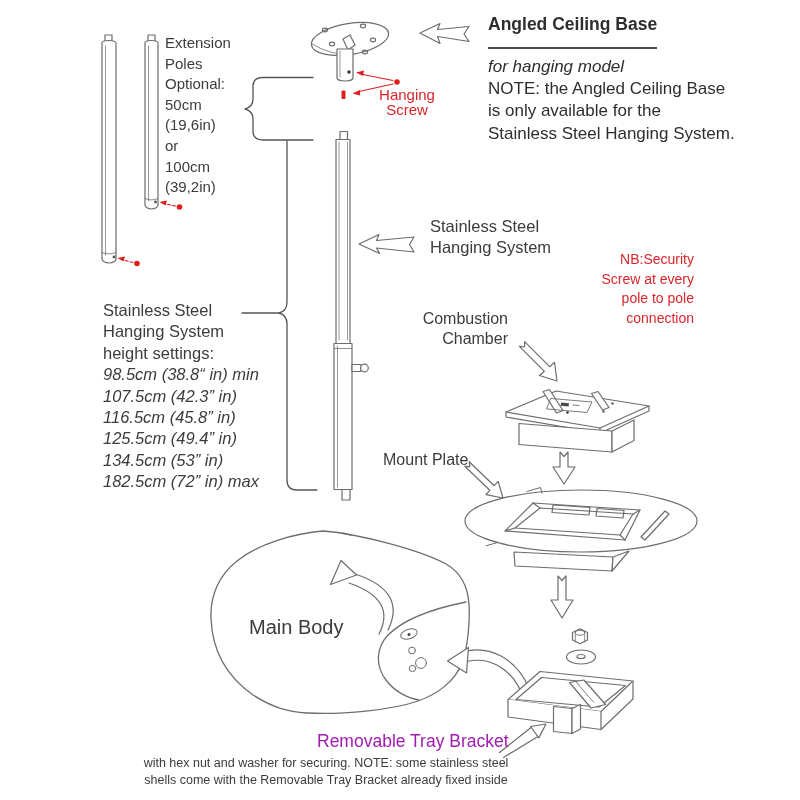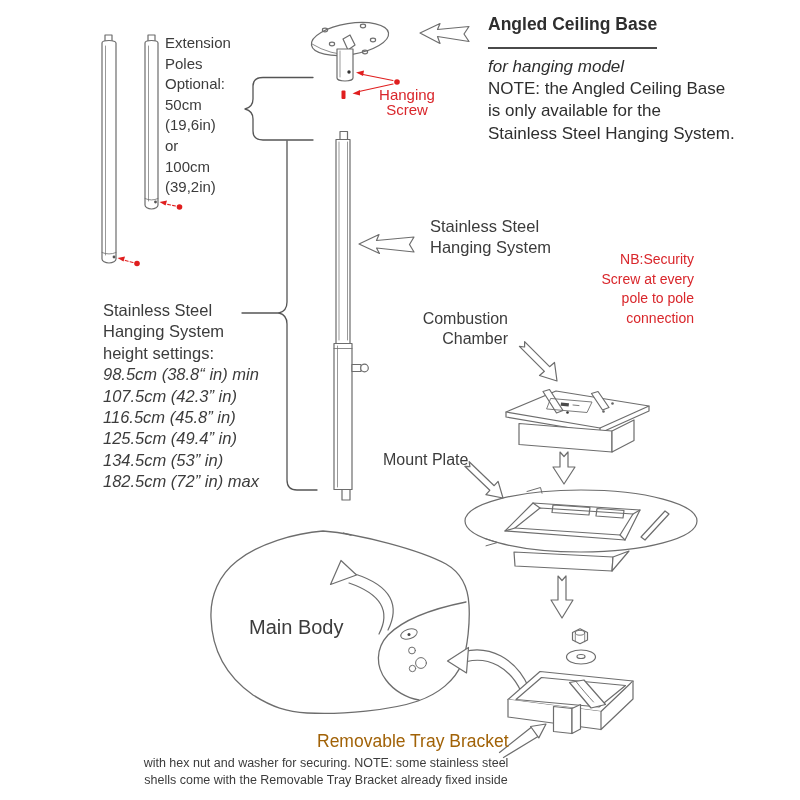--- a/index.html
+++ b/index.html
@@ -228,18 +228,18 @@
     <div class="it">116.5cm (45.8” in)</div>
     <div class="it">125.5cm (49.4” in)</div>
     <div class="it">134.5cm (53” in)</div>
     <div class="it">182.5cm (72” in) max</div>
   </div>
 
   <div class="lbl" style="left:383px;top:450px;font-size:16px;">Mount Plate</div>
 
   <div class="lbl" style="left:249px;top:617px;font-size:20px;">Main Body</div>
 
-  <div class="lbl" style="left:317px;top:731px;font-size:17.5px;color:#a16207;">Removable Tray Bracket</div>
+  <div class="lbl" style="left:317px;top:731px;font-size:17.5px;color:#a21caf;">Removable Tray Bracket</div>
 
   <div class="lbl ctr" style="left:140px;top:755px;width:372px;font-size:12.5px;line-height:17.2px;">with hex nut and washer for securing. NOTE: some stainless steel
 shells come with the Removable Tray Bracket already fixed inside</div>
 
 </div>
 
 </body></html>

